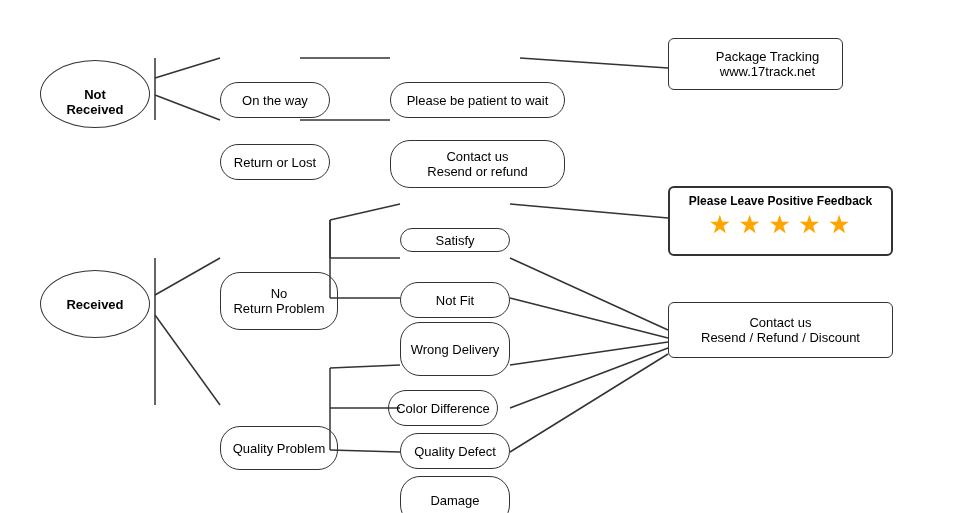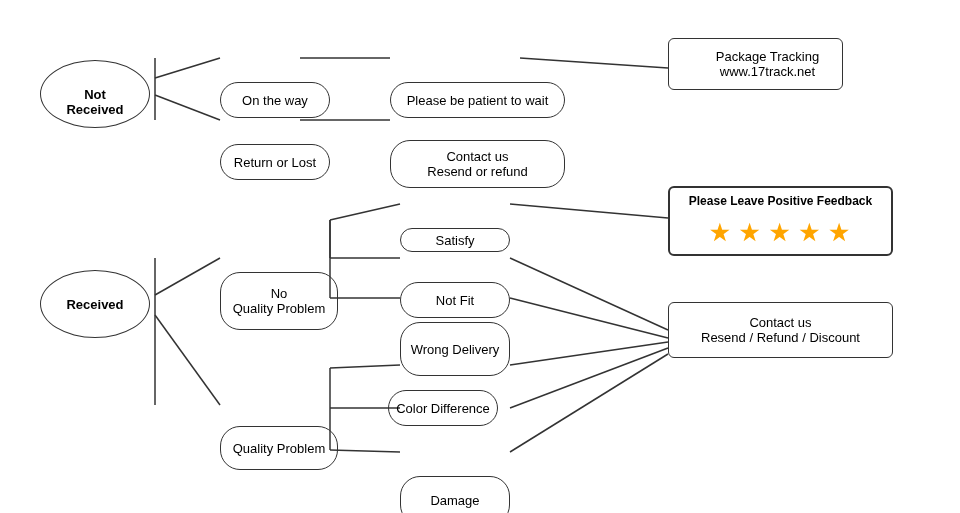--- a/index.html
+++ b/index.html
@@ -150,21 +150,21 @@
     <span style="white-space:pre-line;text-align:center;">Contact us
 Resend or refund</span>
   </div>
 
   <div class="node node-oval" style="left:40px;top:270px;width:110px;height:68px;">
     <span style="font-weight:bold;">Received</span>
   </div>
 
   <div class="node node-rect" style="left:220px;top:228px;width:118px;height:58px;">
     <span style="white-space:pre-line;text-align:center;">No
-Quality Problem</span>
+Return Problem</span>
   </div>
 
   <div class="node node-rect" style="left:400px;top:184px;width:110px;height:24px;">
     <span>Satisfy</span>
   </div>
 
   <div class="node node-rect" style="left:400px;top:238px;width:110px;height:36px;align-items:center;">
     <span>Not Fit</span>
   </div>
 
@@ -173,27 +173,30 @@
   </div>
 
   <div class="node node-rect" style="left:220px;top:382px;width:118px;height:44px;">
     <span style="white-space:pre-line;text-align:center;">Quality Problem</span>
   </div>
 
   <div class="node node-rect" style="left:388px;top:346px;width:110px;height:36px;text-align:center;">
     <span>Color Difference</span>
   </div>
 
+  <div class="node node-rect" style="left:400px;top:389px;width:110px;height:36px;">
+    <span>Quality Defect</span>
+  </div>
 
   <div class="node node-rect" style="left:400px;top:432px;width:110px;height:49px;">
     <span>Damage</span>
   </div>
 
   <div class="feedback-box" style="left:668px;top:186px;width:225px;height:70px;">
-    <div style="font-size:12px;font-weight:bold;margin-bottom:12px;">Please Leave Positive Feedback</div>
+    <div style="font-size:12px;font-weight:bold;margin-bottom:4px;">Please Leave Positive Feedback</div>
     <div class="stars">★ ★ ★ ★ ★</div>
   </div>
 
   <div class="node node-rect-sharp" style="left:668px;top:302px;width:225px;height:56px;">
     <span style="white-space:pre-line;text-align:center;">Contact us
 Resend / Refund / Discount</span>
   </div>
 
 </div>
 

